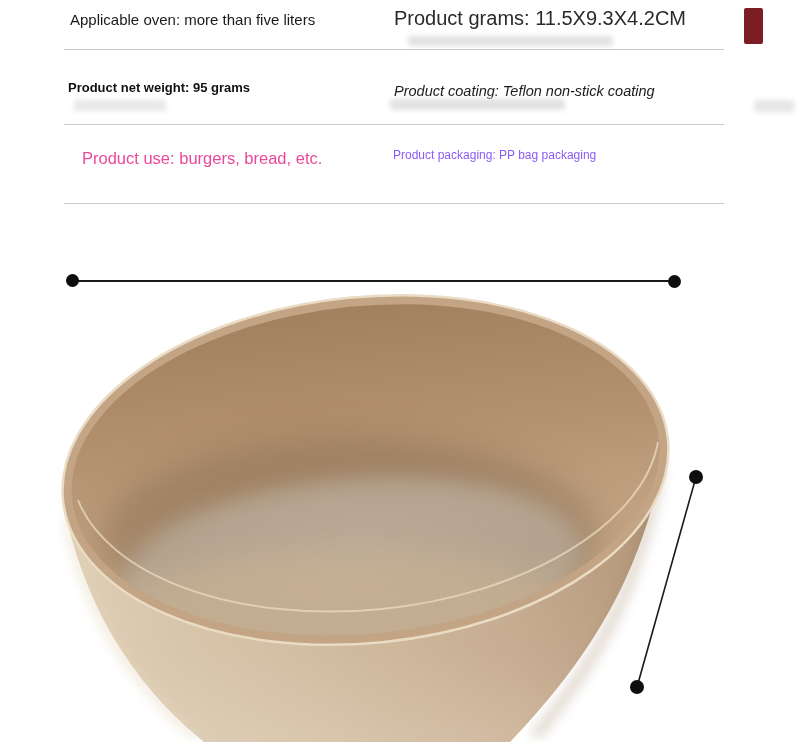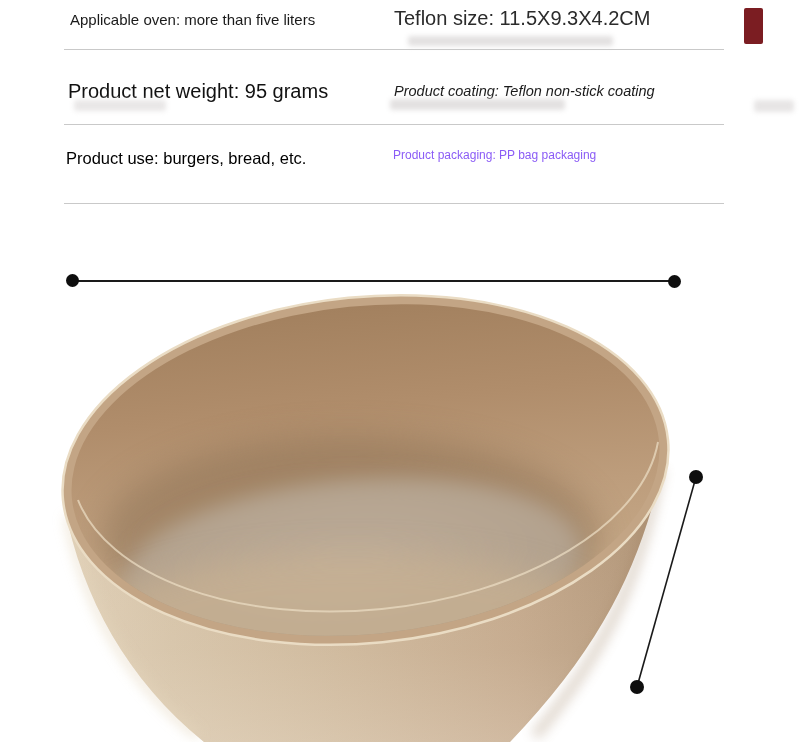--- a/index.html
+++ b/index.html
@@ -3,23 +3,23 @@
 <meta charset="utf-8">
 <style>
   html,body{margin:0;padding:0;background:#fff;}
   #stage{
     position:relative;width:800px;height:742px;background:#ffffff;
     overflow:hidden;font-family:"Liberation Sans",sans-serif;color:#1a1a1a;
   }
   .cell{position:absolute;white-space:nowrap;color:#1a1a1a;}
   .r1l{left:70px;top:11px;font-size:15px;}
   .r1r{left:394px;top:7px;font-size:20px;color:#2b2b2b;}
-  .r2l{left:68px;top:80px;font-size:20px;font-weight:400;color:#111;}
+  .r2l{left:68px;top:80px;font-size:13px;font-weight:700;color:#111;}
   .r2r{left:394px;top:83px;font-size:14.5px;font-style:italic;}
-  .r3l{left:66px;top:149px;font-size:16.5px;color:#000000;text-align:center;}
+  .r3l{left:82px;top:149px;font-size:16.5px;color:#ec4899;text-align:center;}
   .r3r{left:393px;top:148px;font-size:12px;color:#8b5cf6;}
   .divider{position:absolute;left:64px;width:660px;height:0;border-top:1px solid #c9c9c9;}
   .d1{top:49px;} .d2{top:124px;} .d3{top:203px;}
   .smudge{position:absolute;background:#e3e1e1;filter:blur(2.5px);border-radius:3px;}
   .sm1{left:408px;top:36px;width:205px;height:10px;}
   .sm2{left:74px;top:100px;width:92px;height:11px;background:#e9e7e7;}
   .sm3{left:390px;top:99px;width:175px;height:11px;}
   .sm4{left:754px;top:100px;width:40px;height:12px;background:#e7e5e5;}
   .corner-badge{position:absolute;left:744px;top:8px;width:19px;height:36px;
     background:#7b1d22;border-radius:2px;}
@@ -33,21 +33,21 @@
   .pan-svg{position:absolute;left:30px;top:288px;}
   .v-svg{position:absolute;left:600px;top:440px;}
 </style>
 </head>
 <body>
 
 <div id="stage">
 
   <div>
     <div class="cell r1l">Applicable oven: more than five liters</div>
-    <div class="cell r1r">Teflon size: 11.5X9.3X4.2CM</div>
+    <div class="cell r1r">Product grams: 11.5X9.3X4.2CM</div>
     <div class="smudge sm1"></div>
     <div class="divider d1"></div>
 
     <div class="cell r2l">Product net weight: 95 grams</div>
     <div class="cell r2r">Product coating: Teflon non-stick coating</div>
     <div class="smudge sm2"></div>
     <div class="smudge sm3"></div>
     <div class="smudge sm4"></div>
     <div class="divider d2"></div>
 

